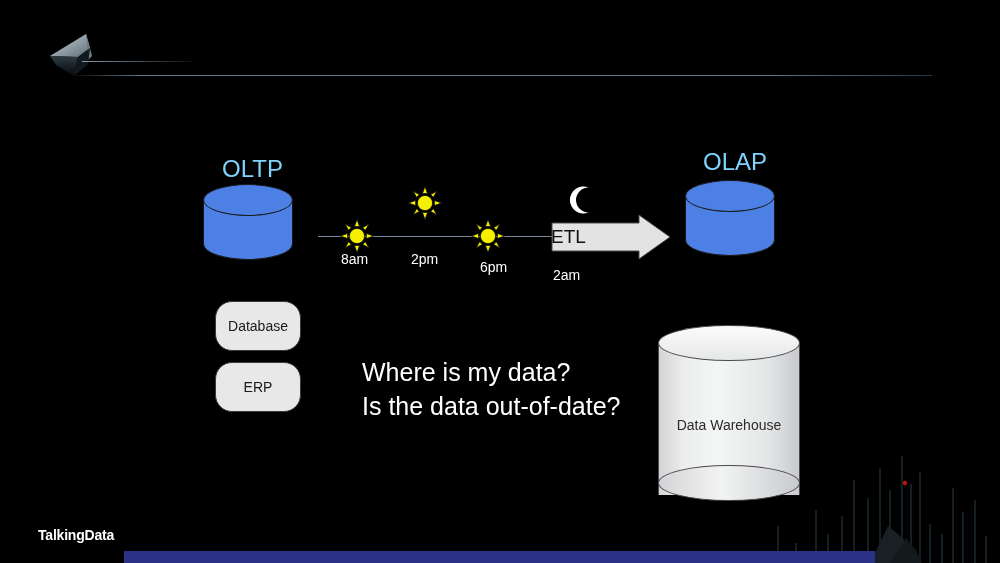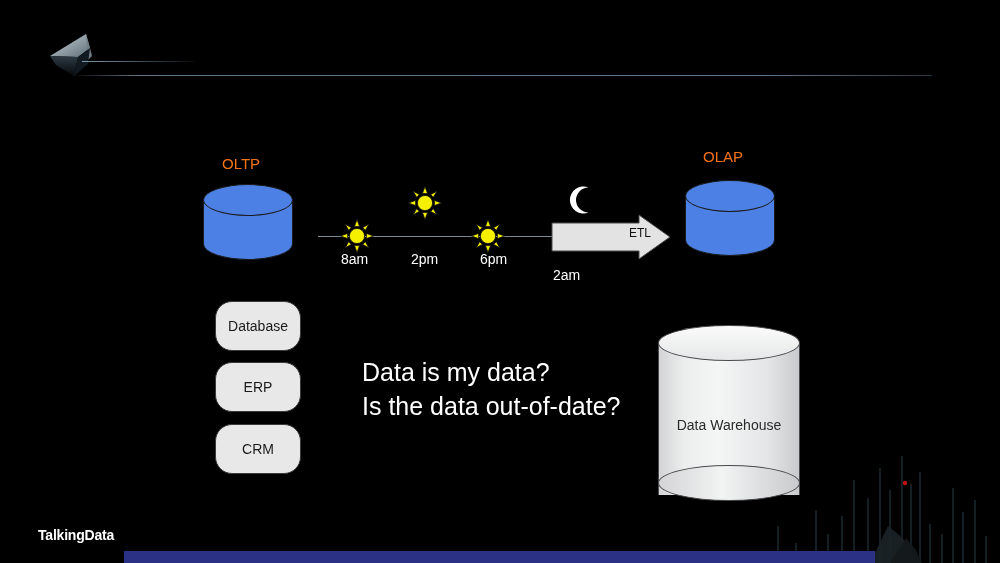--- a/index.html
+++ b/index.html
@@ -46,22 +46,22 @@
     top: 41px;
     font-size: 30px;
     color: #ffffff;
     letter-spacing: 0.5px;
     white-space: nowrap;
   }
 
   
   .caption {
     position: absolute;
-    color: #f97316;
-    font-size: 15px;
+    color: #7dd3fc;
+    font-size: 24px;
     white-space: nowrap;
   }
   .timelabel {
     position: absolute;
     color: #ffffff;
     font-size: 14px;
     white-space: nowrap;
   }
 
   
@@ -177,22 +177,22 @@
     left: 551px;
     top: 214px;
     width: 120px;
     height: 46px;
   }
   #etl-label {
     position: absolute;
     left: 551px;
     top: 226px;
     width: 100px;
-    text-align: right;
-    font-size: 12px;
+    text-align: left;
+    font-size: 19px;
     color: #111111;
   }
 
   
   #question {
     position: absolute;
     left: 362px;
     top: 355px;
     color: #ffffff;
     font-size: 25px;
@@ -314,21 +314,21 @@
         <polygon points="17,33.5 19.6,26.4 14.4,26.4"></polygon>
         <polygon points="0.5,17 7.6,14.4 7.6,19.6"></polygon>
         <polygon points="33.5,17 26.4,14.4 26.4,19.6"></polygon>
         <polygon points="5.3,5.3 11.3,8.6 8.6,11.3"></polygon>
         <polygon points="28.7,28.7 22.7,25.4 25.4,22.7"></polygon>
         <polygon points="28.7,5.3 25.4,11.3 22.7,8.6"></polygon>
         <polygon points="5.3,28.7 8.6,22.7 11.3,25.4"></polygon>
       </g>
     </svg>
   </div>
-  <div class="timelabel" style="left:480px; top:251px;text-align:right;">6pm</div>
+  <div class="timelabel" style="left:480px; top:259px;text-align:right;">6pm</div>
 
   <div class="moon" style="left:566px; top:184px;">
     <svg width="32" height="32" viewBox="0 0 32 32">
       <path d="M22.5,3.5 A13.5,13.5 0 1 0 22.5,28.5 A10.6,10.6 0 0 1 22.5,3.5 Z" fill="#ffffff"></path>
     </svg>
   </div>
   <div class="timelabel" style="left:553px; top:251px;margin-top:16px;">2am</div>
 
   <div id="etl-arrow">
     <svg width="120" height="46" viewBox="0 0 120 46">
@@ -336,26 +336,23 @@
     </svg>
   </div>
   <div id="etl-label">ETL</div>
 
   <div class="srcbox" style="left:215px; top:301px;">
     <span>Database</span>
   </div>
   <div class="srcbox" style="left:215px; top:362px;">
     <span>ERP</span>
   </div>
-  <div class="srcbox" style="left:215px; top:424px;">
-    <span>CRM</span>
-  </div>
 
   <div id="question">
-    <div>Data is my data?</div>
+    <div>Where is my data?</div>
     <div>Is the data out-of-date?</div>
   </div>
 
   <div id="warehouse">
     <div class="wh-body"></div>
     <div class="wh-bottom"></div>
     <div class="wh-top"></div>
     <div class="wh-label">Data Warehouse</div>
   </div>
 

